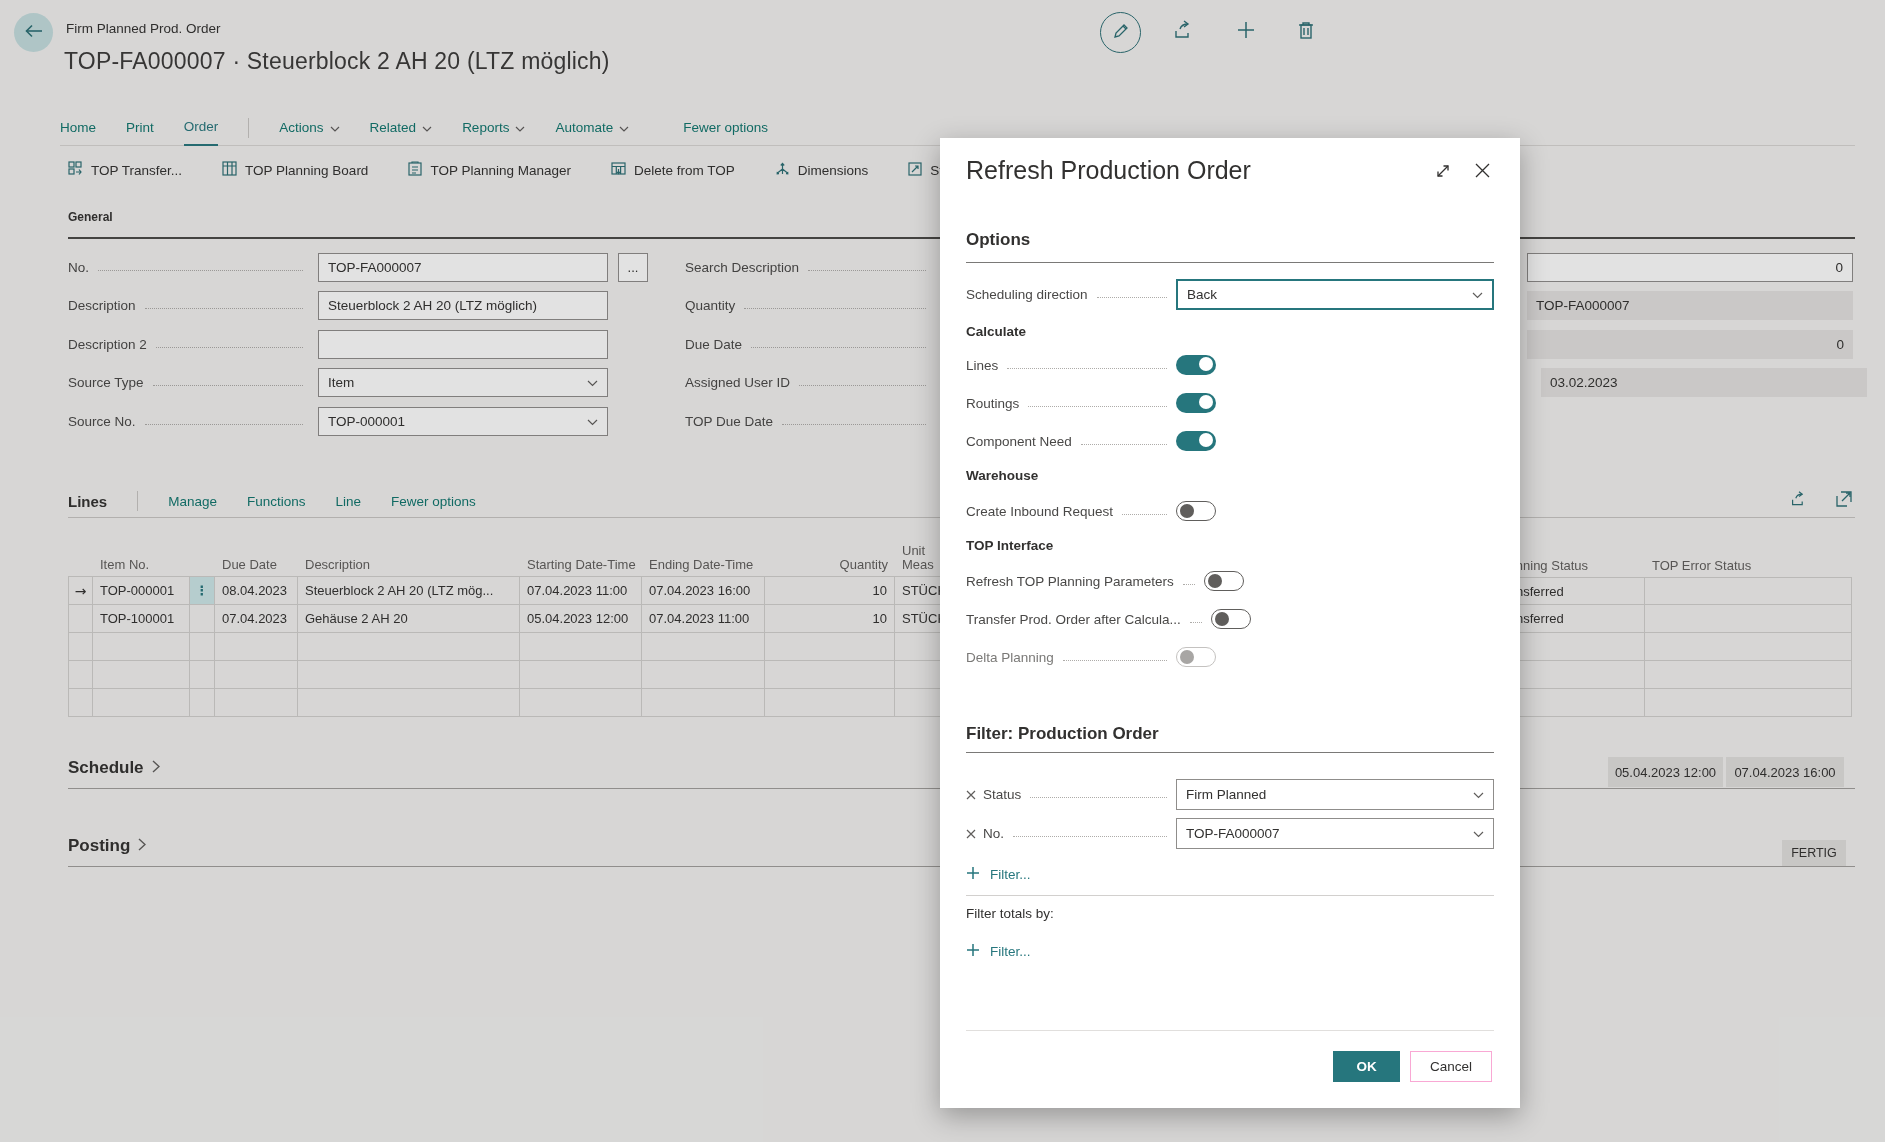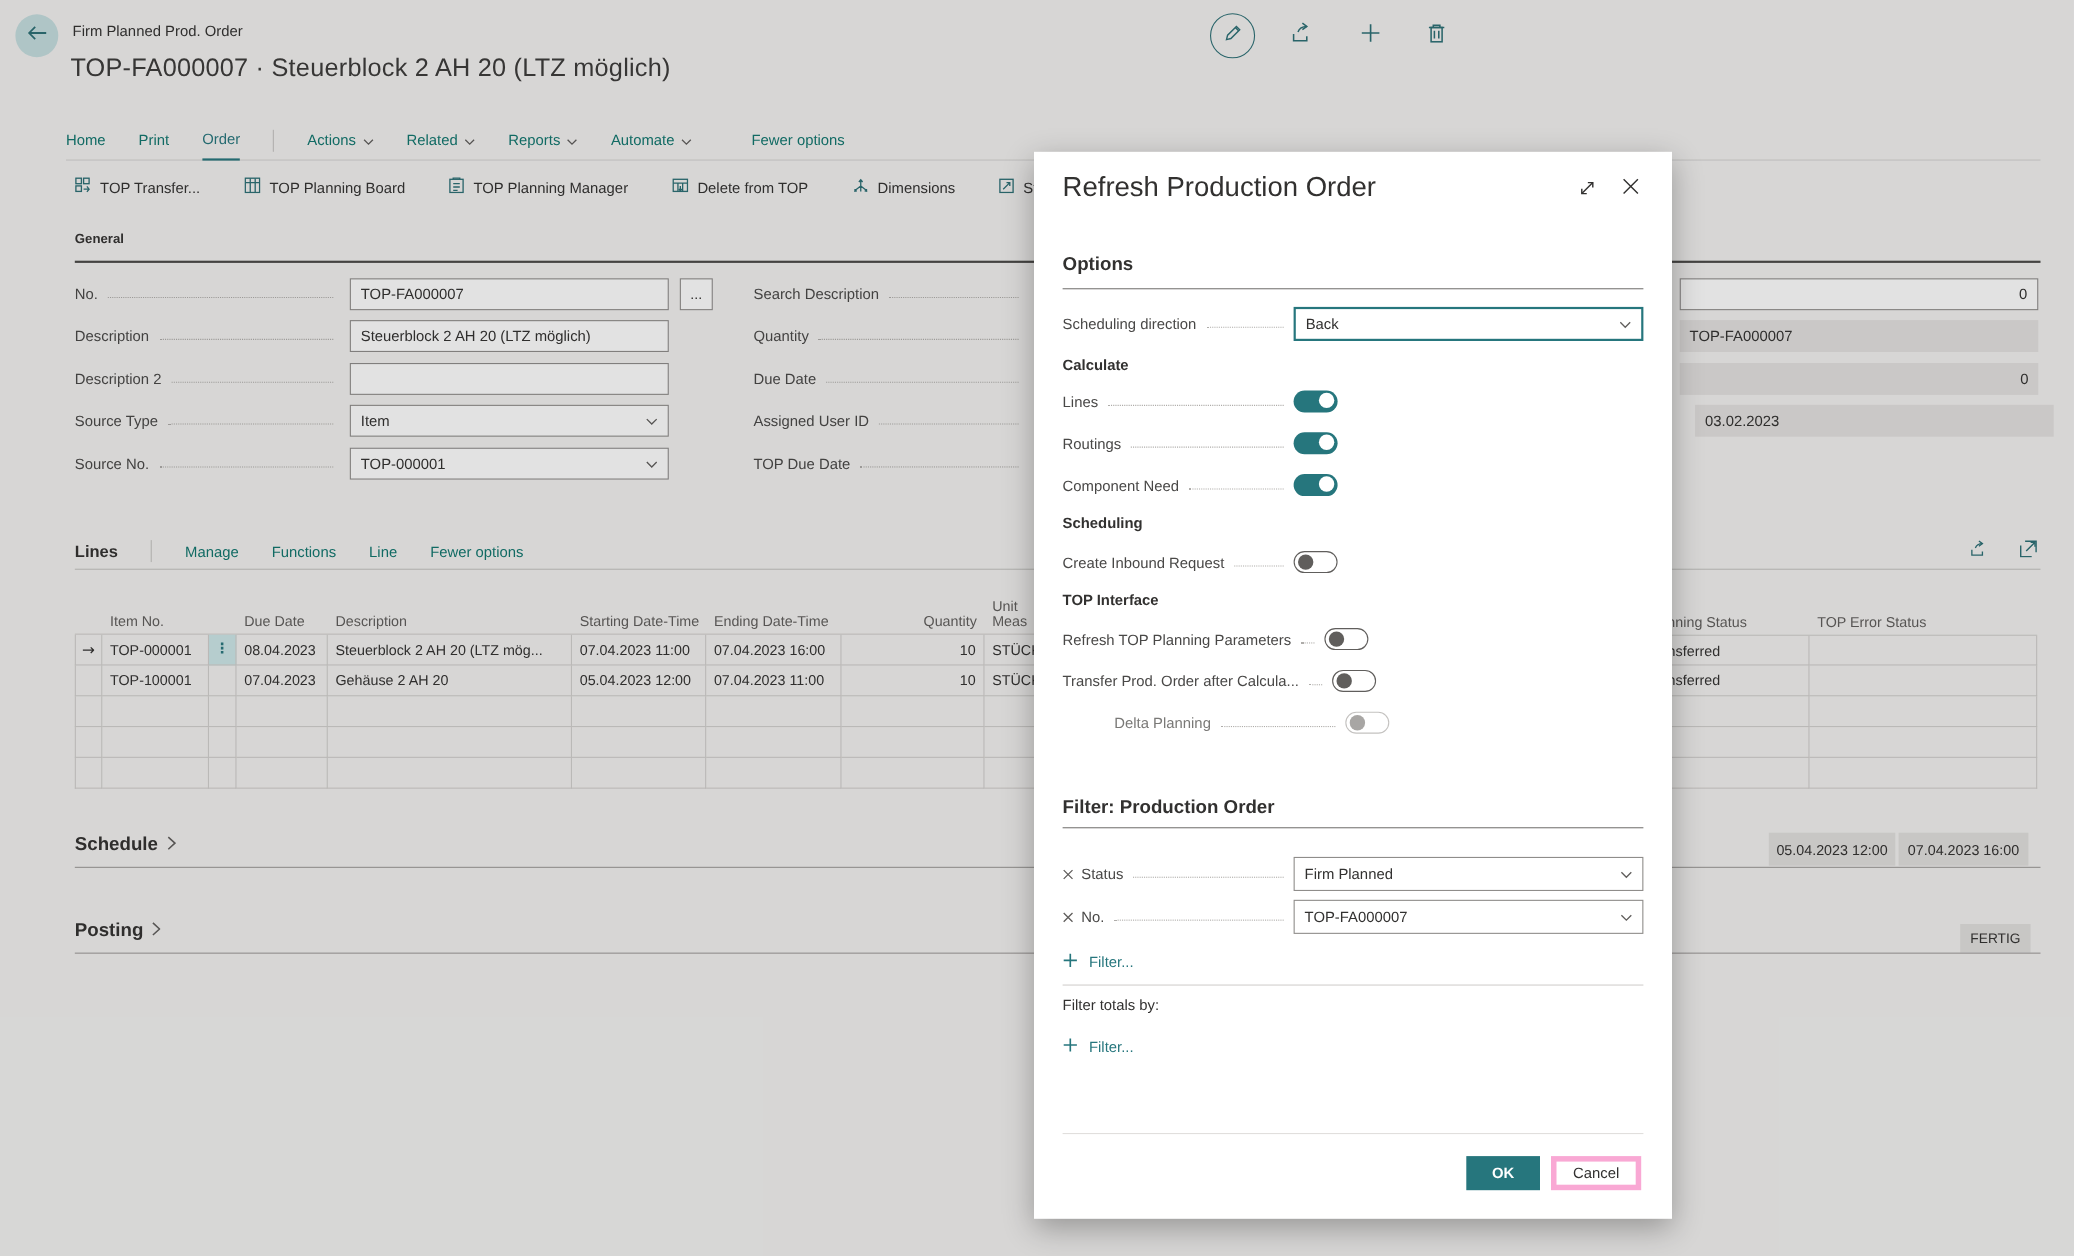--- a/index.html
+++ b/index.html
@@ -83,21 +83,21 @@
   .toggle.off { background:#fff; border:1px solid #605e5c; }
   .toggle.off .knob { left:3px; top:2px; background:#605e5c; }
   .toggle.disabled { background:#fff; border:1px solid #c4c2c0; }
   .toggle.disabled .knob { left:3px; top:2px; background:#a8a6a4; }
 
   .filter-x { color:#605e5c; margin-right:7px; display:flex; }
   .add-filter { left:26px; display:flex; align-items:center; gap:10px; color:#26767d; font-size:13.5px; cursor:pointer; }
   .divider-light { left:26px; width:528px; height:1px; background:#d2d0ce; }
   .btn { height:31px; display:flex; align-items:center; justify-content:center; font-size:13.5px; cursor:pointer; }
   .btn-ok { left:393px; top:913px; width:67px; background:#26767d; color:#fff; font-weight:700; }
-  .btn-cancel { left:470px; top:913px; width:82px; background:#fff; border:5px solid #f9a8d4; color:#323130; }
+  .btn-cancel { left:470px; top:913px; width:82px; background:#fff; border:1px solid #f9a8d4; color:#323130; }
 </style>
 </head>
 <body>
 
 <div>
 
   <div class="abs back-btn">
     <span class="icon-teal">
       <svg width="18" height="14" viewBox="0 0 18 14" fill="none" stroke="#2b6f75" stroke-width="1.6">
           <path d="M17 7H1.5"></path>
@@ -589,21 +589,21 @@
   <div class="abs dlg-row" style="top:292px; height:22px;">
     <span class="flabel">Component Need</span>
       <span class="leader"></span>
     <span class="ctl">
         <span class="toggle on">
           <span class="knob"></span>
         </span>
       </span>
   </div>
 
-  <div class="abs grp-head" style="top:330px;">Scheduling</div>
+  <div class="abs grp-head" style="top:330px;">Warehouse</div>
 
   <div class="abs dlg-row" style="top:362px; height:22px;">
     <span class="flabel">Create Inbound Request</span>
       <span class="leader"></span>
     <span class="ctl">
         <span class="toggle off">
           <span class="knob"></span>
         </span>
       </span>
   </div>
@@ -621,21 +621,21 @@
   </div>
   <div class="abs dlg-row" style="top:470px; height:22px;">
     <span class="flabel">Transfer Prod. Order after Calcula...</span>
       <span class="leader"></span>
     <span class="ctl">
         <span class="toggle off">
           <span class="knob"></span>
         </span>
       </span>
   </div>
-  <div class="abs dlg-row" style="top:508px; height:22px;margin-left:47px;">
+  <div class="abs dlg-row" style="top:508px; height:22px;">
     <span class="flabel" style="color:#7a7977;">Delta Planning</span>
       <span class="leader"></span>
     <span class="ctl">
         <span class="toggle disabled">
           <span class="knob"></span>
         </span>
       </span>
   </div>
 
   <div class="abs dlg-sect" style="top:586px;">Filter: Production Order</div>

